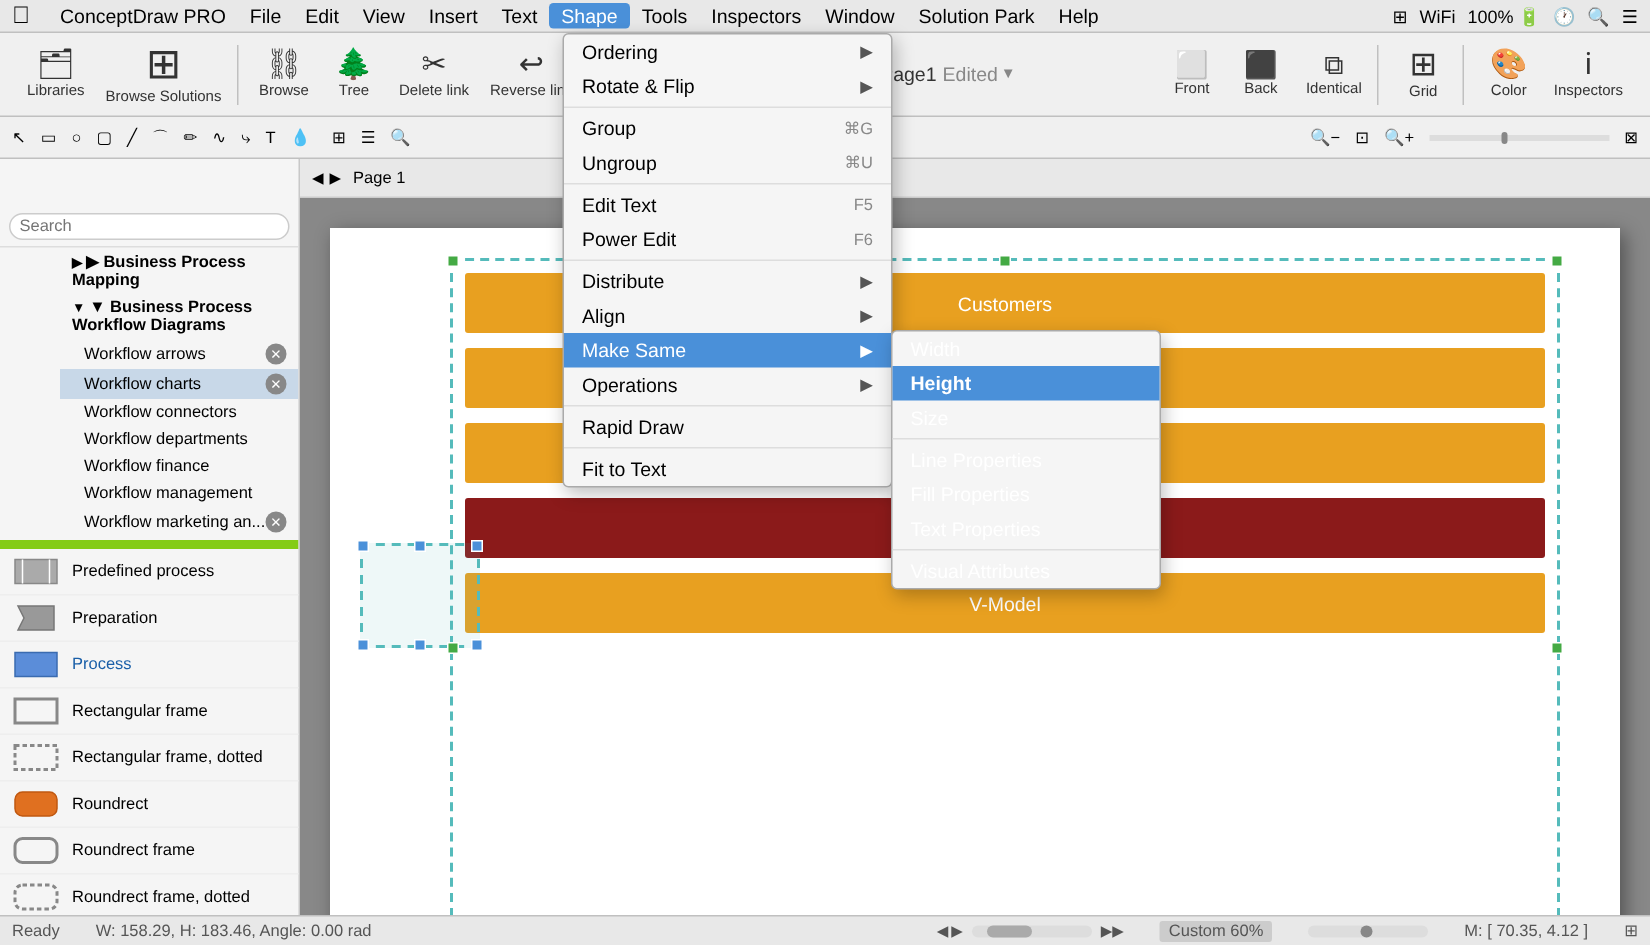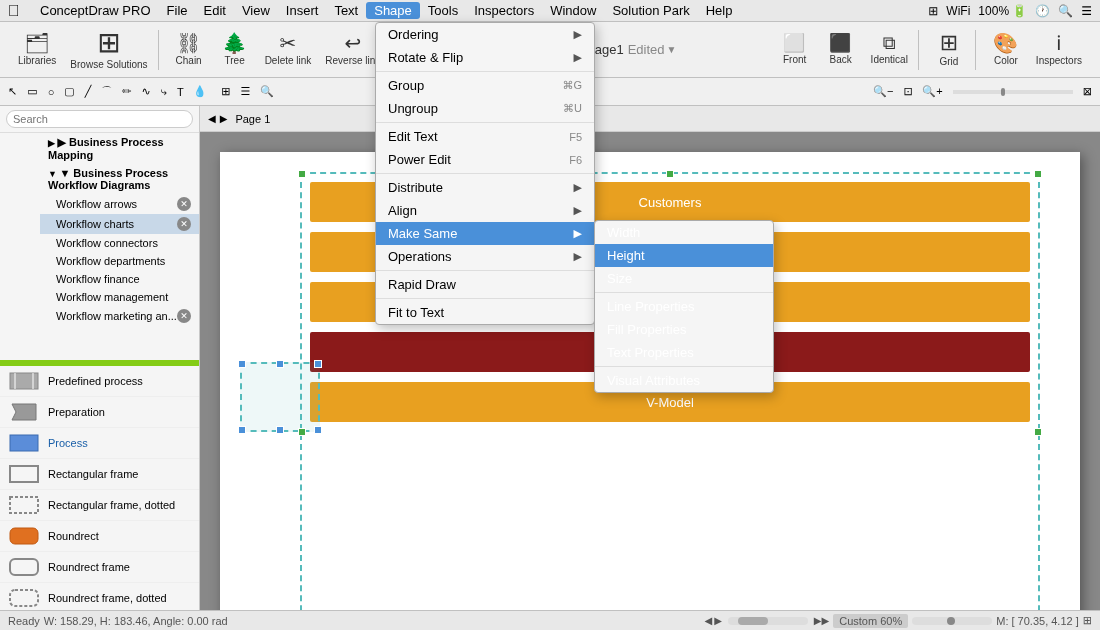--- a/index.html
+++ b/index.html
@@ -21,21 +21,21 @@
     
     .toolbar2 { background: #f0f0f0; height: 28px; border-bottom: 1px solid #c0c0c0; display: flex; align-items: center; padding: 0 4px; gap: 2px; }
     .tb2-btn { padding: 2px 4px; cursor: pointer; border-radius: 2px; font-size: 11px; display: flex; align-items: center; }
 
     
     .main-layout { display: flex; height: calc(630px - 22px - 56px - 28px - 20px); }
 
     
     .sidebar { width: 200px; background: #f5f5f5; border-right: 1px solid #c8c8c8; display: flex; flex-direction: column; overflow: hidden; }
     .sidebar-search { padding: 4px 6px; border-bottom: 1px solid #ddd; }
-    .sidebar-search input { width: 100%; padding: 2px 6px; border: 1px solid #ccc; border-radius: 10px; font-size: 11px; background: white; outline: none; }
+    .sidebar-search input { width: 100%; padding: 2px 6px; border: 1px solid #ccc; border-radius: 10px; font-size: 11px; background: white; outline: none; margin-top: 32px; }
     .sidebar-tree { overflow-y: auto; flex: 1; margin-left: 40px; }
     .tree-group { font-weight: bold; padding: 4px 8px; font-size: 11px; cursor: pointer; }
     .tree-group.collapsed::before { content: '▶ '; font-size: 9px; }
     .tree-group.expanded::before { content: '▼ '; font-size: 9px; }
     .tree-item { padding: 3px 8px 3px 16px; font-size: 11px; cursor: pointer; }
     .tree-item.selected { background: #c8d8e8; }
     .sidebar-shapes { border-top: 6px solid #84cc16; overflow-y: auto; max-height: 250px; }
     .shape-item { display: flex; align-items: center; padding: 4px 8px; font-size: 11px; cursor: pointer; border-bottom: 1px solid #eee; gap: 8px; }
     .shape-icon { width: 32px; height: 22px; display: flex; align-items: center; justify-content: center; flex-shrink: 0; }
     .badge-x { background: #888; color: white; border-radius: 50%; width: 14px; height: 14px; font-size: 9px; display: flex; align-items: center; justify-content: center; margin-left: auto; }
@@ -46,24 +46,24 @@
     .menu-item { display: flex; align-items: center; padding: 4px 12px; font-size: 13px; cursor: default; gap: 8px; position: relative; }
     .menu-item:hover, .menu-item.highlighted { background: #4a90d9; color: white; }
     .menu-item .shortcut { margin-left: auto; color: #888; font-size: 11px; }
     .menu-item .arrow { margin-left: auto; color: #555; font-size: 11px; }
     .menu-item.highlighted .arrow { color: white; }
     .menu-divider { height: 1px; background: #ddd; margin: 2px 0; }
 
     
     .submenu { position: absolute; left: 100%; top: -2px; background: #f5f5f5; border: 1px solid #aaa; box-shadow: 2px 4px 12px rgba(0,0,0,0.25); border-radius: 4px; min-width: 180px; z-index: 300; }
     .submenu-item { display: flex; align-items: center; padding: 4px 12px; font-size: 13px; cursor: default; }
-    .submenu-item:hover, .submenu-item.active { background: #4a90d9; color: white; }
-
-    
-    .statusbar { height: 20px; background: #e8e8e8; border-top: 1px solid #c0c0c0; display: flex; align-items: center; padding: 0 8px; font-size: 11px; color: #555; gap: 4px; }
+    .submenu-item:hover, .submenu-item.active { background: #4a90d9; color: white; font-weight: bold; }
+
+    
+    .statusbar { height: 20px; background: #e8e8e8; border-top: 1px solid #c0c0c0; display: flex; align-items: center; padding: 0 8px; font-size: 11px; color: #555; gap: 24px; }
   </style>
 </head>
 <body>
 
 <div class="menubar">
   <span class="menubar-apple"></span>
   <span class="menubar-item">ConceptDraw PRO</span>
   <span class="menubar-item">File</span>
   <span class="menubar-item">Edit</span>
   <span class="menubar-item">View</span>
@@ -92,21 +92,21 @@
       <span>Libraries</span>
     </div>
     <div class="toolbar-btn">
       <span class="toolbar-icon" style="font-size:28px">⊞</span>
       <span>Browse Solutions</span>
     </div>
   </div>
   <div class="toolbar-group">
     <div class="toolbar-btn">
       <span class="toolbar-icon">⛓</span>
-      <span>Chain</span>
+      <span>Browse</span>
     </div>
     <div class="toolbar-btn">
       <span class="toolbar-icon">🌲</span>
       <span>Tree</span>
     </div>
     <div class="toolbar-btn">
       <span class="toolbar-icon">✂</span>
       <span>Delete link</span>
     </div>
     <div class="toolbar-btn">

